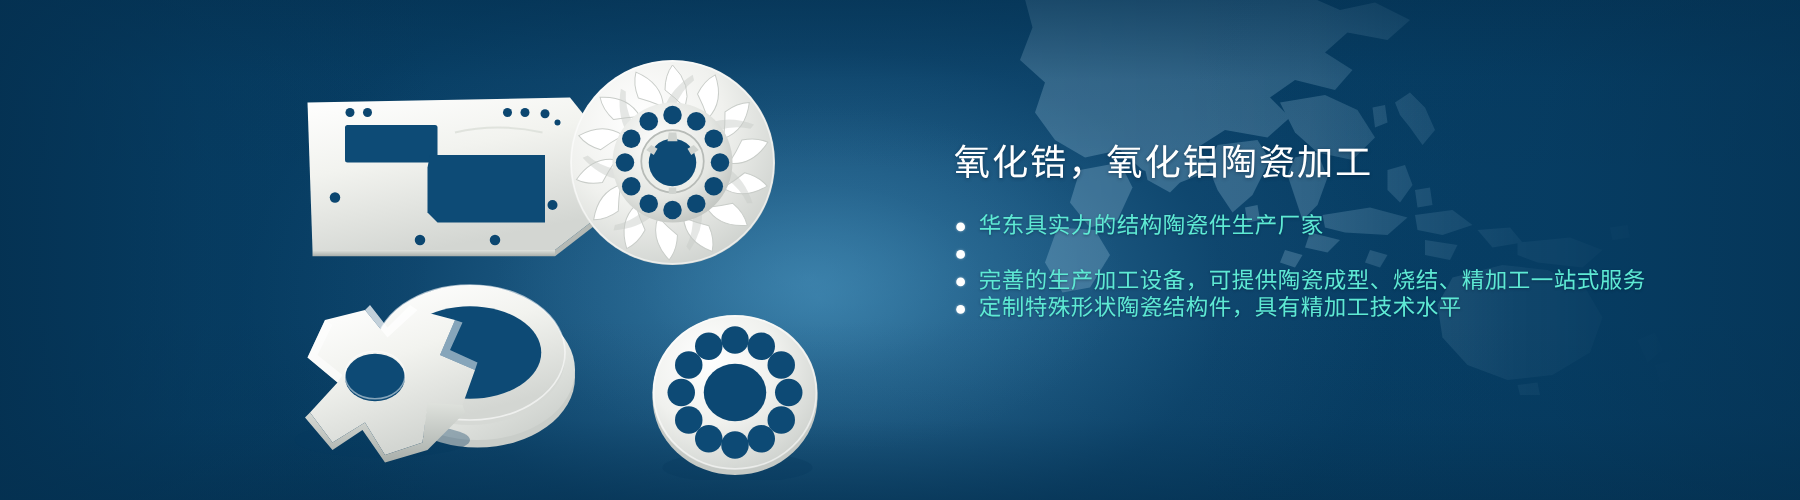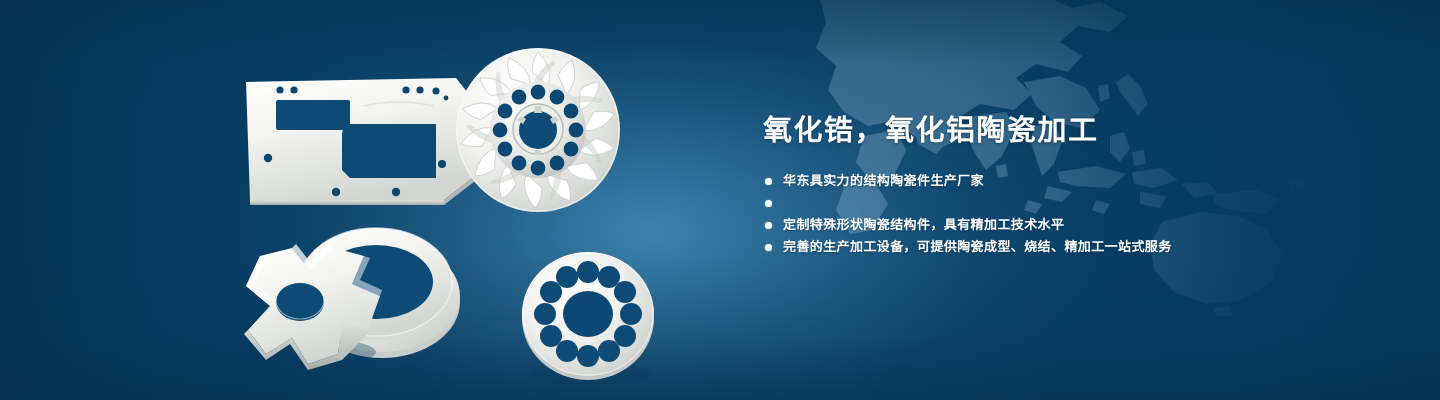--- a/index.html
+++ b/index.html
@@ -89,21 +89,21 @@
   .copy {
     position: absolute;
     left: 763px;
     top: 112px;
     width: 600px;
   }
   .headline {
     margin: 0;
     font-size: 29px;
     line-height: 36px;
-    font-weight: bold;
+    font-weight: normal;
     letter-spacing: 1.5px;
     color: #ffffff;
     white-space: nowrap;
     text-shadow: 0 1px 3px rgba(0,25,45,0.45);
   }
   .bullets {
     list-style: none;
     margin: 22px 0 0 0;
     padding: 0;
   }
@@ -116,26 +116,25 @@
   .dot {
     flex: 0 0 auto;
     width: 7px;
     height: 7px;
     margin: 0 11px 0 2px;
     border-radius: 50%;
     background: #ffffff;
     box-shadow: 0 0 2px rgba(255,255,255,0.5);
   }
   .bullet-text {
-    font-size: 13px;
+    font-size: 18px;
     line-height: 22px;
-    color: #ffffff;
+    color: #5eead4;
     letter-spacing: 0.4px;
     text-shadow: 0 1px 2px rgba(0,22,42,0.4);
-    font-weight: bold;
   }
 </style>
 </head>
 <body>
 
 <div class="banner">
 
   <div class="bg-base"></div>
   <div class="bg-glow"></div>
   <div class="bg-glow2"></div>
@@ -383,22 +382,22 @@
     <ul class="bullets">
       <li class="bullet">
         <span class="dot"></span>
         <span class="bullet-text">华东具实力的结构陶瓷件生产厂家</span>
       </li>
       <li class="bullet">
         <span class="dot"></span>
       </li>
       <li class="bullet">
         <span class="dot"></span>
-        <span class="bullet-text">定制特殊形状陶瓷结构件，具有精加工技术水平</span>
+        <span class="bullet-text">完善的生产加工设备，可提供陶瓷成型、烧结、精加工一站式服务</span>
       </li>
       <li class="bullet">
         <span class="dot"></span>
-        <span class="bullet-text">完善的生产加工设备，可提供陶瓷成型、烧结、精加工一站式服务</span>
+        <span class="bullet-text">定制特殊形状陶瓷结构件，具有精加工技术水平</span>
       </li>
     </ul>
   </div>
 
 </div>
 
 </body></html>

